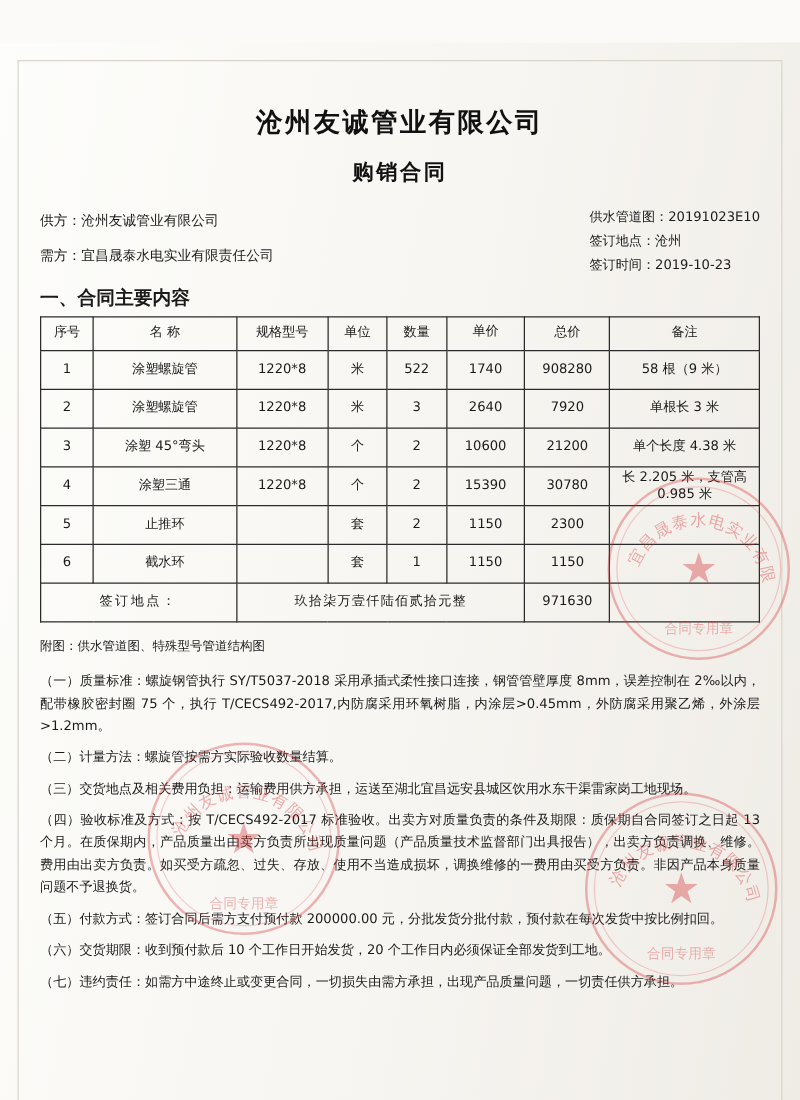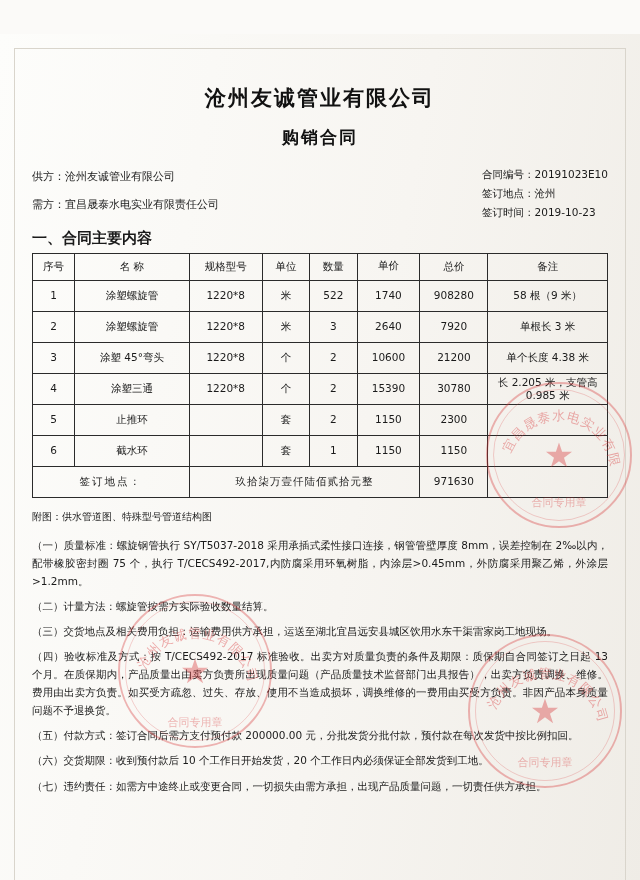--- a/index.html
+++ b/index.html
@@ -126,21 +126,21 @@
 
   <div class="content">
 
     <div class="title">沧州友诚管业有限公司</div>
     <div class="subtitle">购销合同</div>
 
     <div class="parties">
       <div class="party-line a">供方：沧州友诚管业有限公司</div>
       <div class="party-line b">需方：宜昌晟泰水电实业有限责任公司</div>
       <div class="meta">
-        <div>合同编号：20191023E10</div>
+        <div>供水管道图：20191023E10</div>
         <div>签订地点：沧州</div>
         <div>签订时间：2019-10-23</div>
       </div>
     </div>
 
     <div class="sec">一、合同主要内容</div>
 
     <table class="goods">
       <thead>
         <tr>

